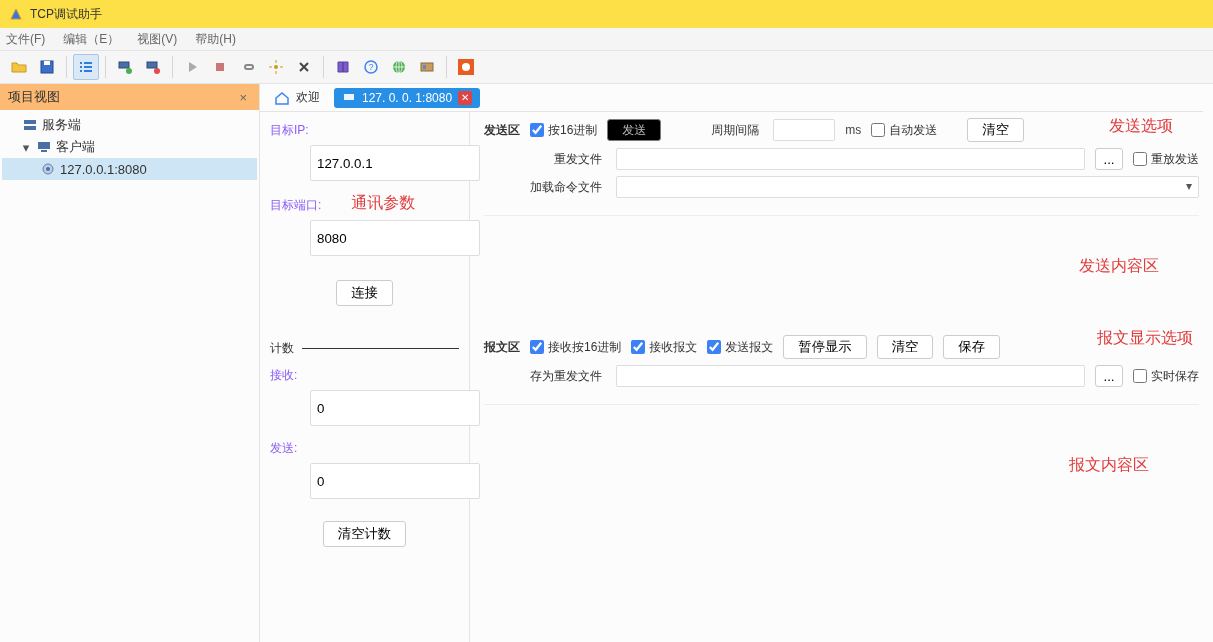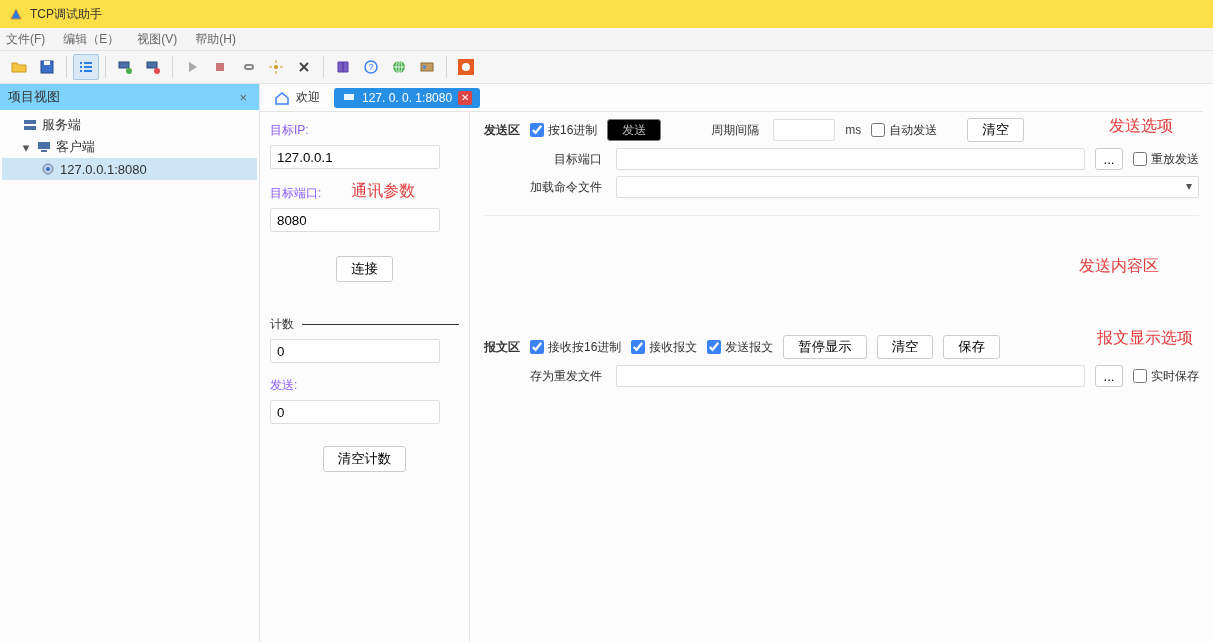--- a/index.html
+++ b/index.html
@@ -8,38 +8,38 @@
 .app-icon { width: 16px; height: 16px; margin-right: 6px; }
 .menu-bar { display: flex; align-items: center; height: 22px; padding: 0 6px; gap: 18px; color: #666; }
 .menu-item { cursor: pointer; }
 .toolbar { display: flex; align-items: center; height: 34px; background: #f6f6f6; border-top: 1px solid #e4e4e4; border-bottom: 1px solid #e4e4e4; padding: 0 6px; gap: 2px; }
 .tb-btn { width: 26px; height: 26px; display: flex; align-items: center; justify-content: center; border-radius: 2px; cursor: pointer; }
 .tb-btn.active { background: #dbe9f7; border: 1px solid #a6c8e6; }
 .tb-sep { width: 1px; height: 22px; background: #d6d6d6; margin: 0 4px; }
 
 .main { display: flex; height: calc(642px - 28px - 22px - 34px); }
 .sidebar { width: 260px; background: #fcfcfc; border-right: 1px solid #e4e4e4; display: flex; flex-direction: column; }
-.side-header { display: flex; align-items: center; justify-content: space-between; padding: 4px 8px; background: #7dd3fc; font-size: 13px; }
+.side-header { display: flex; align-items: center; justify-content: space-between; padding: 4px 8px; background: #fdba74; font-size: 13px; }
 .close-x { color: #666; cursor: pointer; padding: 0 4px; }
 .tree { padding: 4px 2px; flex: 1; font-size: 13px; }
 .tree-row { display: flex; align-items: center; height: 22px; padding-left: 4px; gap: 4px; cursor: pointer; }
 .tree-row.selected { background: #cde5f5; }
 .tree-leaf { padding-left: 38px; }
 .tree-child { padding-left: 18px; }
 .twisty { width: 12px; display: inline-flex; justify-content: center; color: #555; }
 
 .content { flex: 1; display: flex; background: #fcfcfc; position: relative; }
 .tabs-row { position: absolute; top: 0; left: 0; right: 10px; height: 28px; display: flex; align-items: center; padding: 2px 6px; border-bottom: 1px solid #e4e4e4; background: #fcfcfc; }
 .tab { display: flex; align-items: center; padding: 3px 8px; border-radius: 3px; margin-right: 6px; gap: 6px; cursor: pointer; }
 .tab.active { background: #288fe6; color: #fff; }
 .tab-close { width:14px; height:14px; background:#d44; color:#fff; border-radius:2px; display:flex; align-items:center; justify-content:center; font-size:10px; }
 
 .left-pane { width: 210px; padding: 34px 10px 10px 10px; display: flex; flex-direction: column; gap: 6px; background: #fcfcfc; border-right: 1px solid #e4e4e4; }
 .field-label { font-size: 12px; color: #8b5cf6; margin-top: 4px; }
-.text-input { height: 24px; border: 1px solid #ddd; border-radius: 2px; padding: 0 6px; width: 170px; background: #fff; }
+.text-input { height: 36px; border: 1px solid #ddd; border-radius: 2px; padding: 0 6px; width: 170px; background: #fff; margin-left: 40px; }
 .btn { height: 26px; padding: 0 14px; background: #fff; border: 1px solid #ccc; border-radius: 3px; cursor: pointer; display: inline-flex; align-items: center; justify-content: center; }
 .count-line { display: flex; align-items: center; margin-top: 12px; }
 .count-line hr { flex: 1; margin-left: 8px; border: none; border-top: 1px solid #333; }
 
 .right-pane { flex: 1; padding: 34px 14px 10px 14px; display: flex; flex-direction: column; position: relative; }
 .section-row { display: flex; align-items: center; gap: 10px; flex-wrap: wrap; margin-bottom: 6px; }
 .section-row .lbl { margin-right: 4px; }
 .section-title { font-weight: bold; }
 .chk { display: flex; align-items: center; gap: 4px; }
 .chk input { width: 14px; height: 14px; accent-color: #3b82f6; }
@@ -236,20 +236,21 @@
       </div>
       <input class="text-input" value="8080" style="">
       <div style="text-align:center; margin-top:18px;">
         <button class="btn">连接</button>
       </div>
 
       <div class="count-line" style="margin-top:28px;">
         <span>计数</span>
         <hr>
       </div>
+      <div class="field-label">接收:</div>
       <input class="text-input" value="0" style="">
       <div class="field-label" style="margin-top:8px;">发送:</div>
       <input class="text-input" value="0" style="">
       <div style="text-align:center; margin-top:16px;">
         <button class="btn">清空计数</button>
       </div>
     </div>
 
     <div class="right-pane">
 
@@ -265,21 +266,21 @@
         <input class="small-input" style="">
         <span class="unit">ms</span>
         <label class="chk">
             <input type="checkbox" style="">
             <span>自动发送</span>
           </label>
         <span style="width:10px;"></span>
         <button class="btn" style="height:24px;">清空</button>
       </div>
       <div class="section-row" style="padding-left:70px;">
-        <span class="lbl">目标端口</span>
+        <span class="lbl">重发文件</span>
         <div class="long-input"></div>
         <button class="browse-btn">...</button>
         <label class="chk">
             <input type="checkbox" style="">
             <span>重放发送</span>
           </label>
       </div>
       <div class="section-row" style="padding-left:46px;justify-content:center;">
         <span class="lbl">加载命令文件</span>
         <div class="select-input"></div>
@@ -314,15 +315,18 @@
         <div class="long-input"></div>
         <button class="browse-btn">...</button>
         <label class="chk">
             <input type="checkbox" style="">
             <span>实时保存</span>
           </label>
       </div>
 
       <div class="annot" style="top:244px; right:20px;font-family:Liberation Serif, serif;">报文显示选项</div>
 
+      <div class="content-area">
+        <div class="annot" style="top:50px; right:50px;">报文内容区</div>
+      </div>
     </div>
   </div>
 </div>
 
 </body></html>

